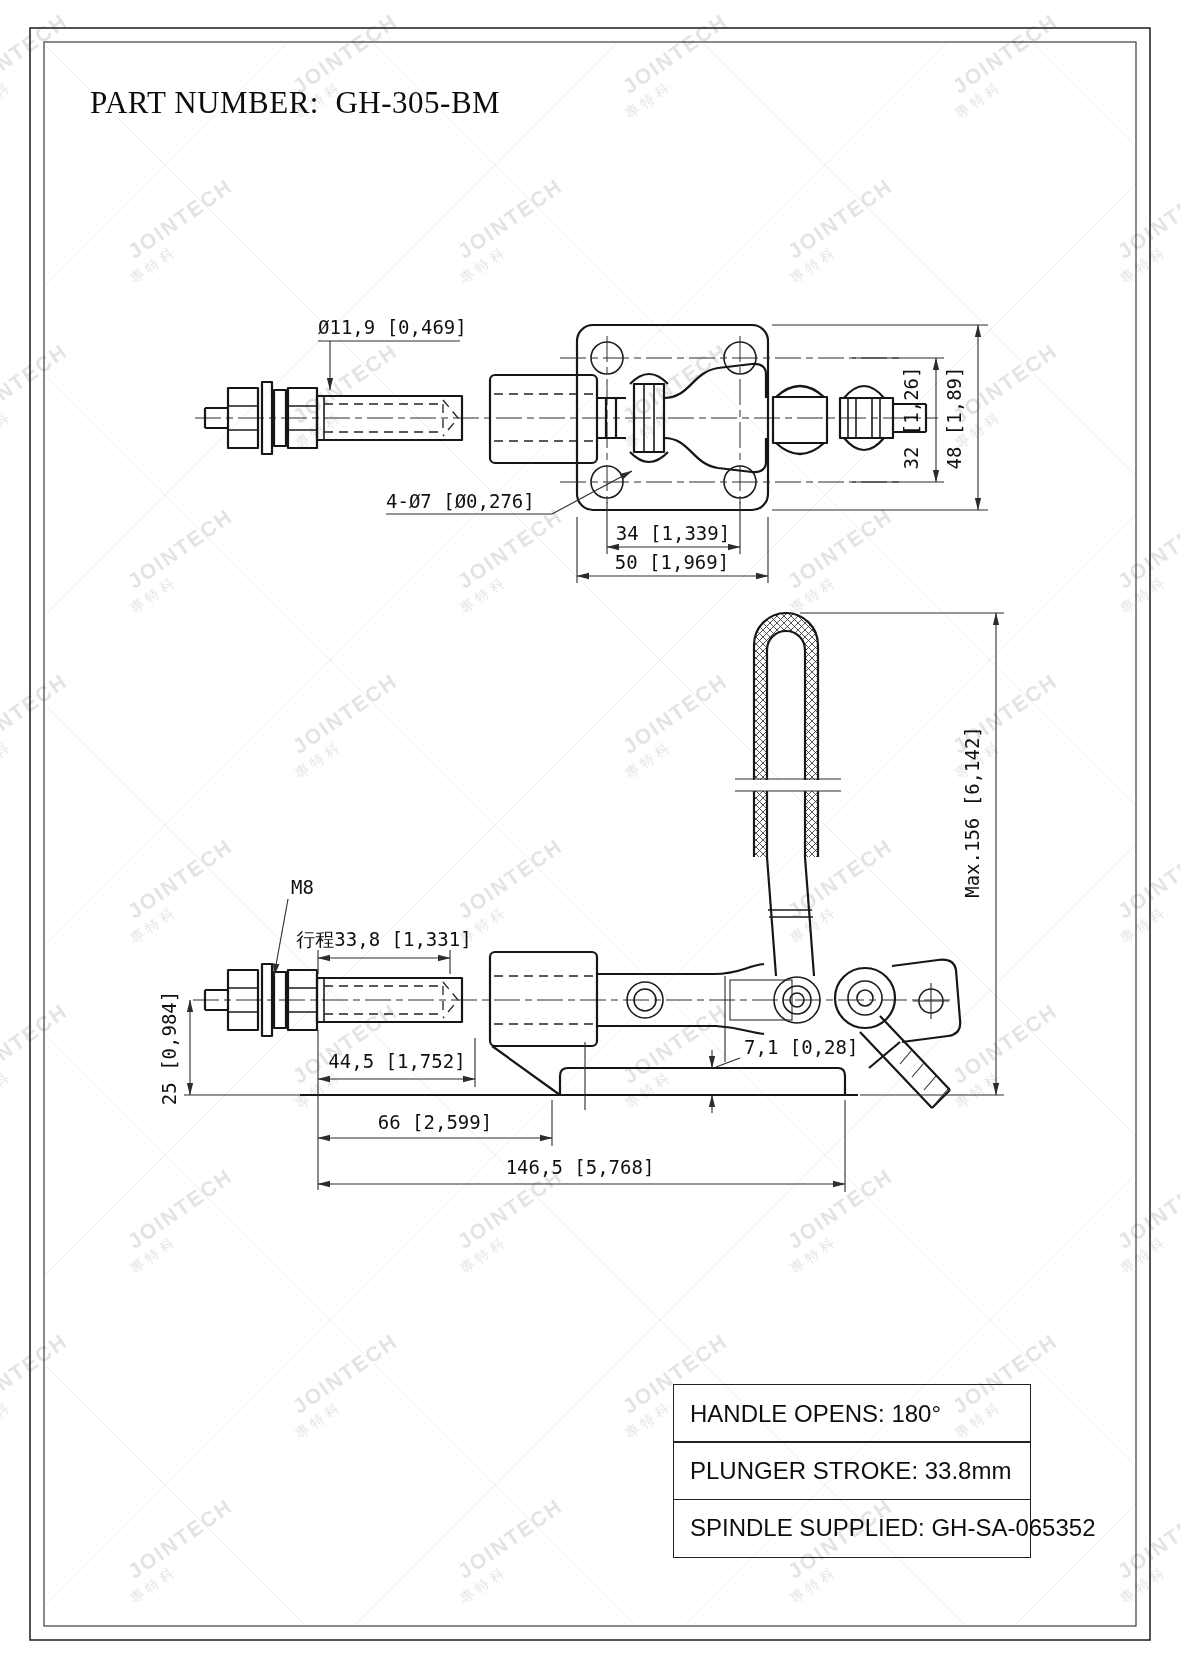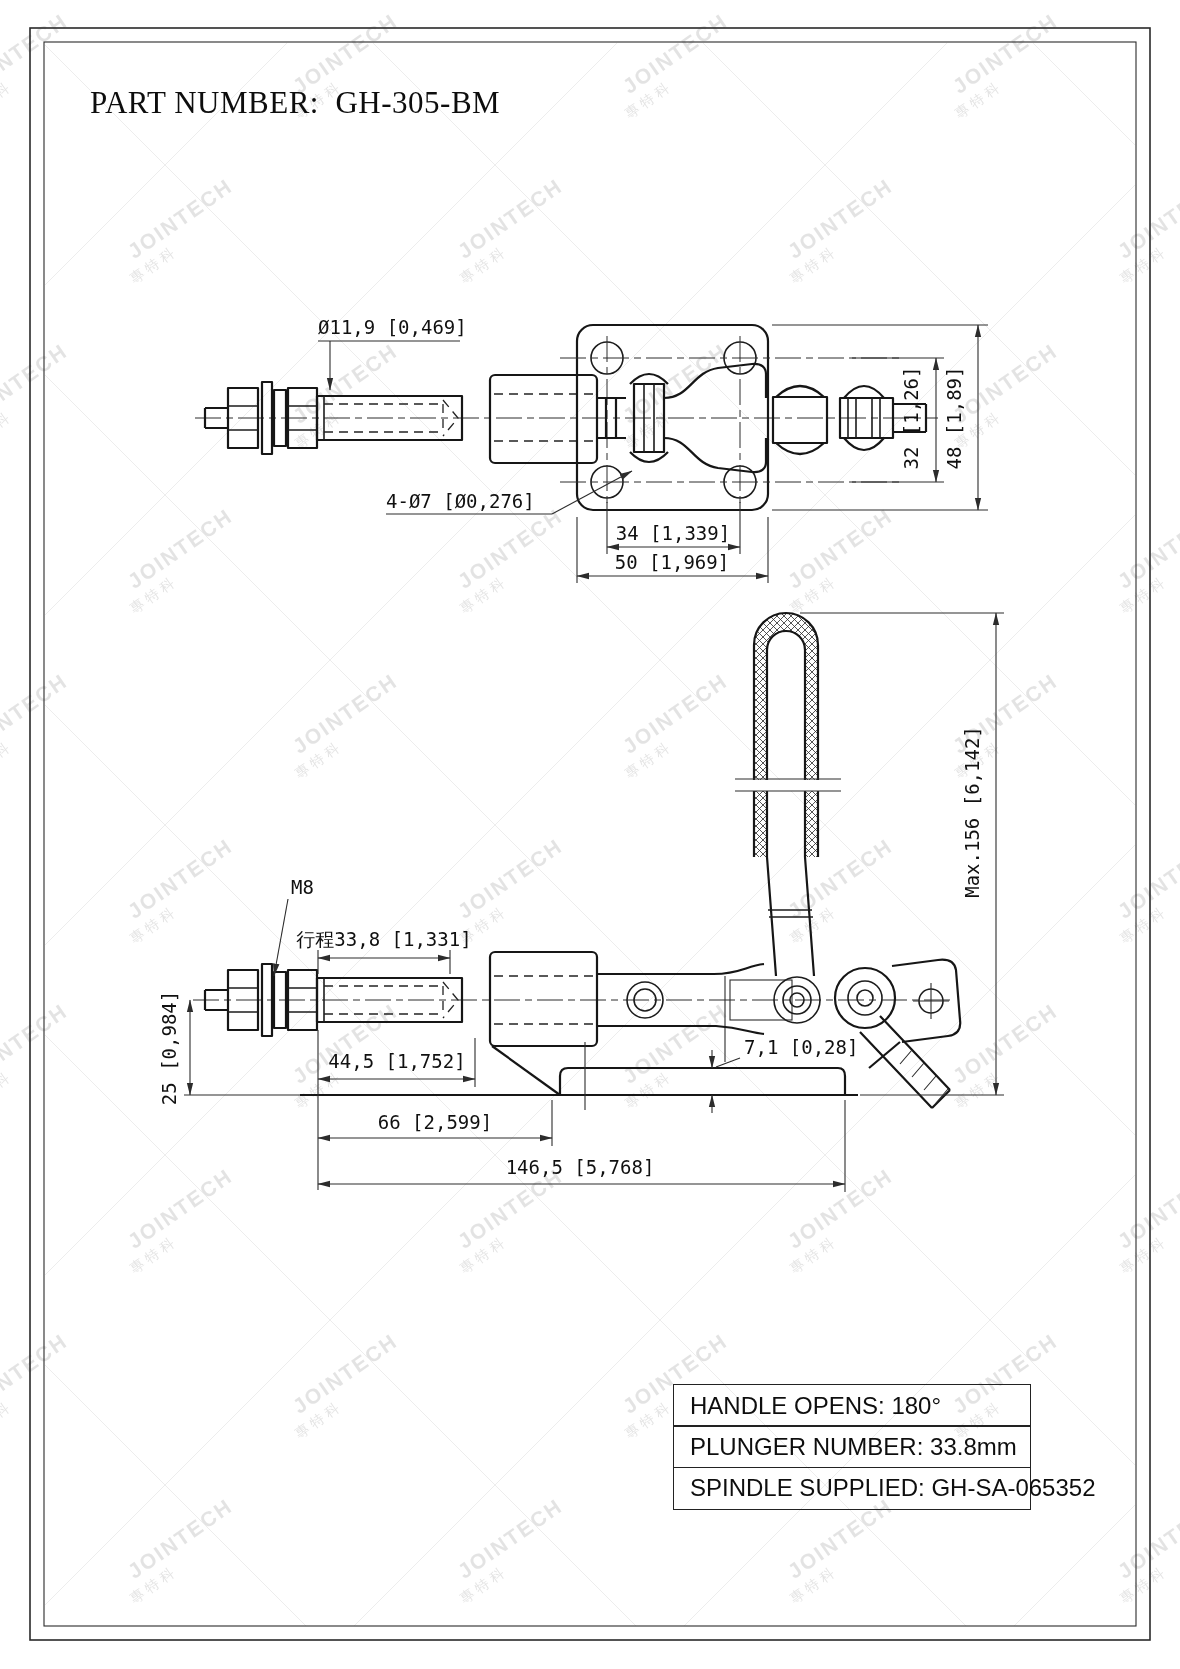--- a/index.html
+++ b/index.html
@@ -13,21 +13,21 @@
   
   .o{stroke:#161616;stroke-width:2.2;fill:none;stroke-linejoin:round;}
   .m{stroke:#1c1c1c;stroke-width:1.6;fill:none;}
   .t{stroke:#2c2c2c;stroke-width:1.1;fill:none;}
   .cl{stroke:#2c2c2c;stroke-width:1;fill:none;stroke-dasharray:26 5 7 5;}
   .hd{stroke:#232323;stroke-width:1.3;fill:none;stroke-dasharray:9 6;}
   .dt{font:19px "DejaVu Sans Mono",monospace;fill:#101010;}
   .tt{font:31px "Liberation Serif",serif;fill:#0d0d0d;letter-spacing:.5px;}
   
   #spec{position:absolute;left:673px;top:1384px;width:358px;}
-  .spec-row{box-sizing:border-box;border:1.6px solid #222;height:43px;margin-top:-1.6px;
+  .spec-row{box-sizing:border-box;border:1.6px solid #222;height:59px;margin-top:-1.6px;
             display:flex;align-items:center;padding-left:16px;background:transparent;
             font:24px "Liberation Sans",sans-serif;color:#0e0e0e;white-space:nowrap;}
   .spec-row:first-child{margin-top:0;}
 </style>
 </head>
 <body>
 
 <div id="page">
 
   <div id="wm-layer">
@@ -376,17 +376,17 @@
       <g>
         <path class="t" d="M800,613 H1004 M860,1095 H1004"></path>
         <line class="t" x1="996" y1="613" x2="996" y2="1095" marker-start="url(#arr)" marker-end="url(#arr)"></line>
         <text class="dt" transform="translate(979,812) rotate(-90)" text-anchor="middle">Max.156 [6,142]</text>
       </g>
     </g>
   </svg>
 
   <div id="spec">
     <div class="spec-row">HANDLE OPENS: 180°</div>
-    <div class="spec-row">PLUNGER NUMBER: 33.8mm</div>
+    <div class="spec-row">PLUNGER STROKE: 33.8mm</div>
     <div class="spec-row">SPINDLE SUPPLIED: GH-SA-065352</div>
   </div>
 
 </div>
 
 </body></html>

